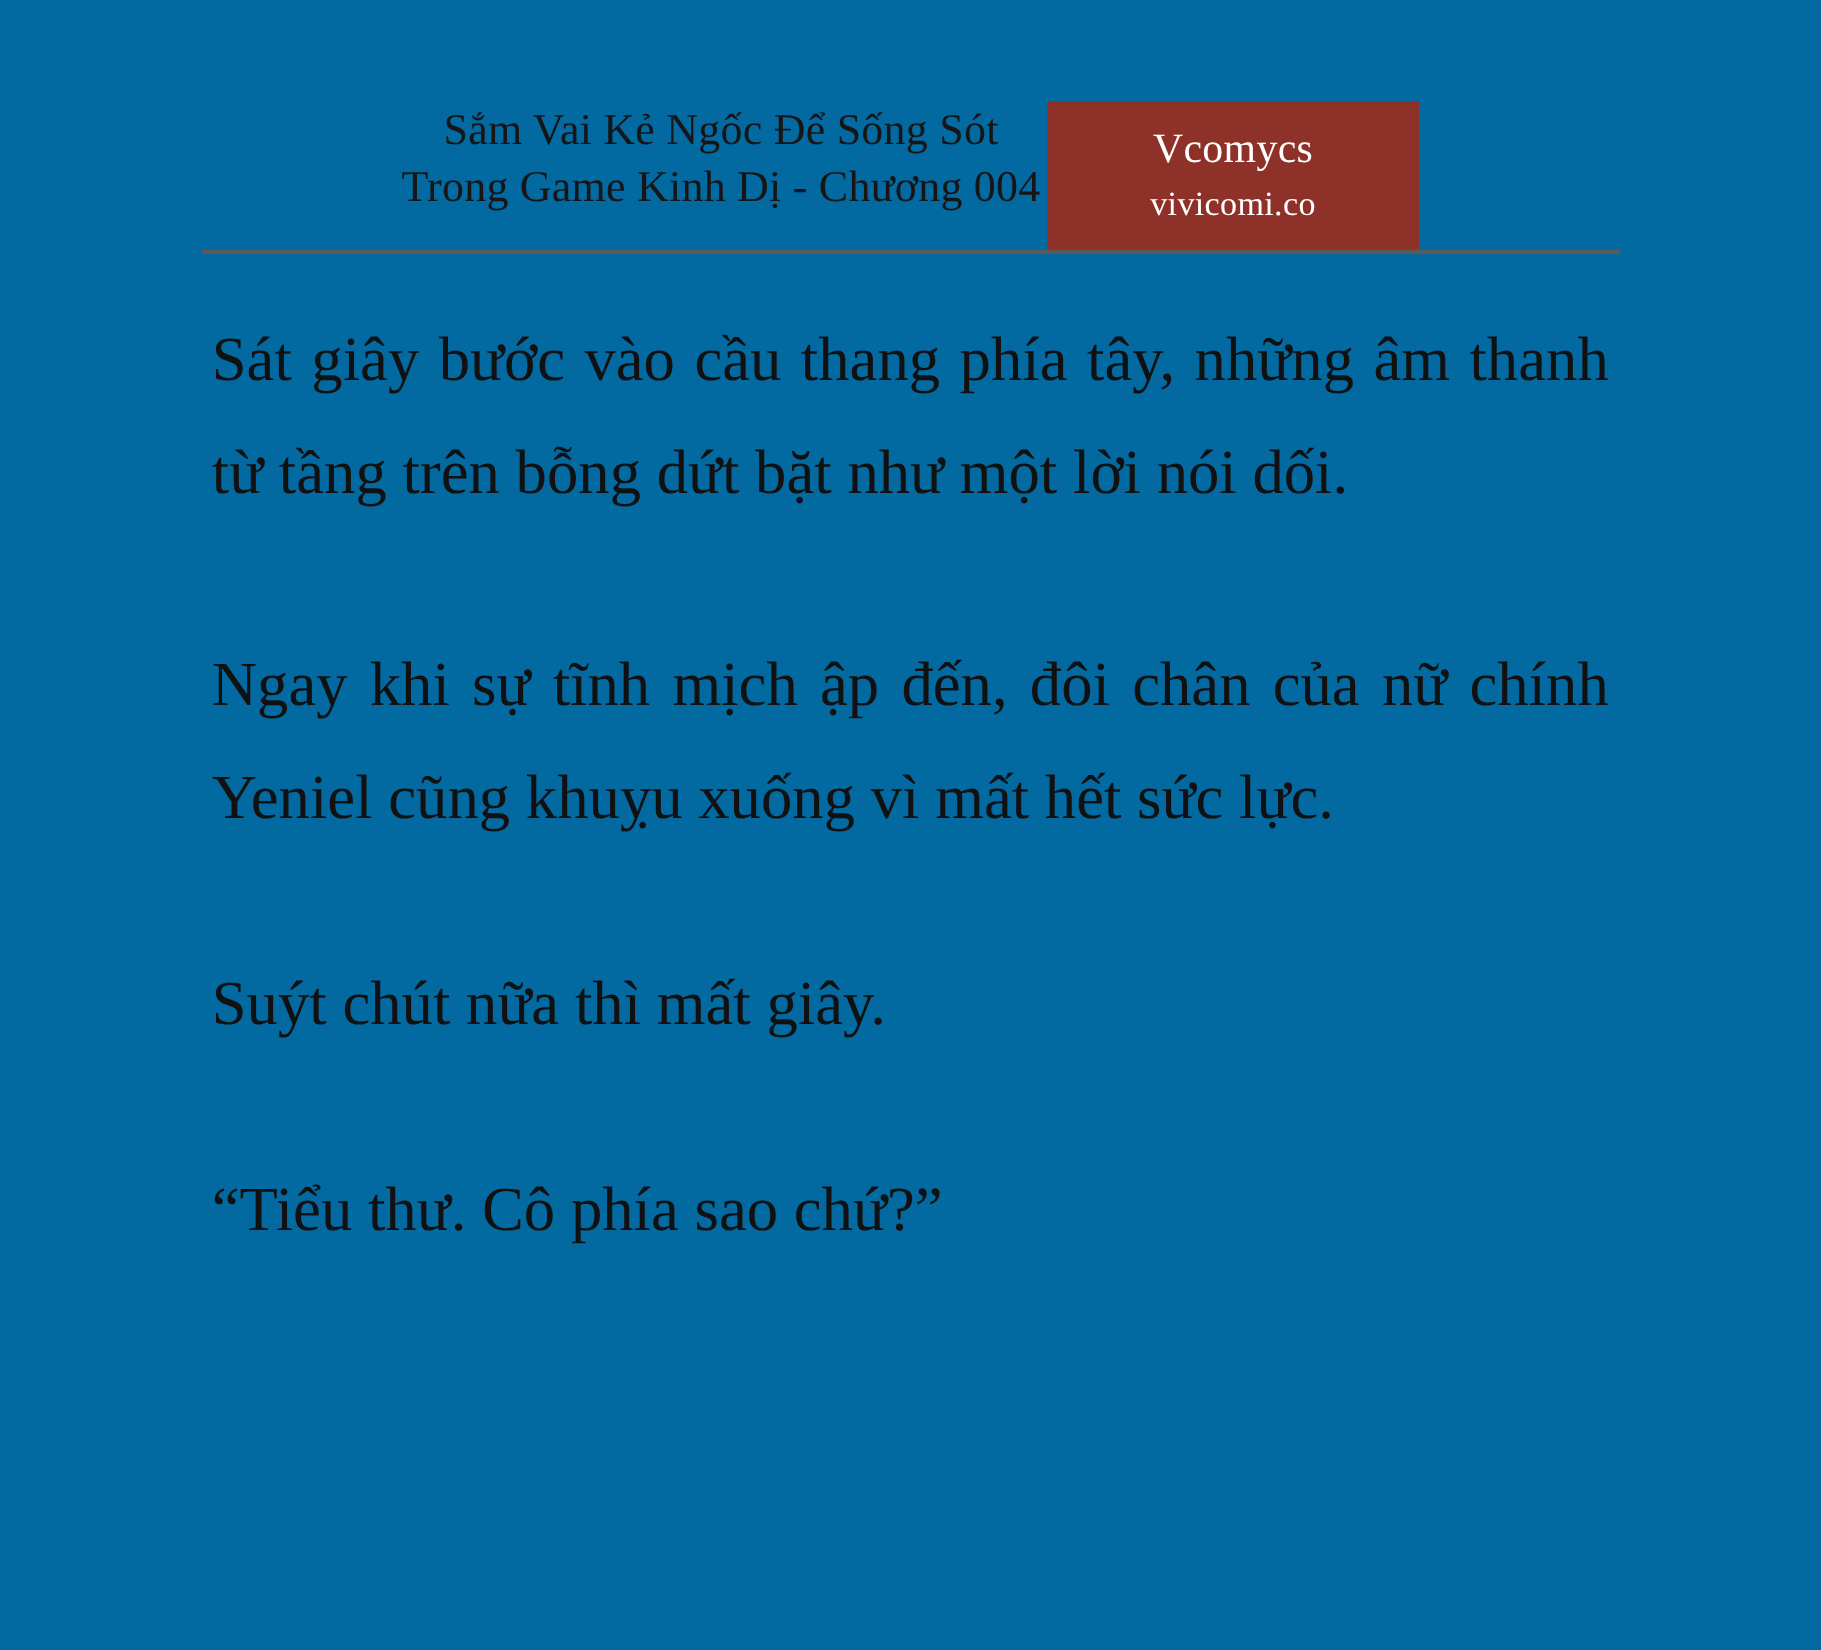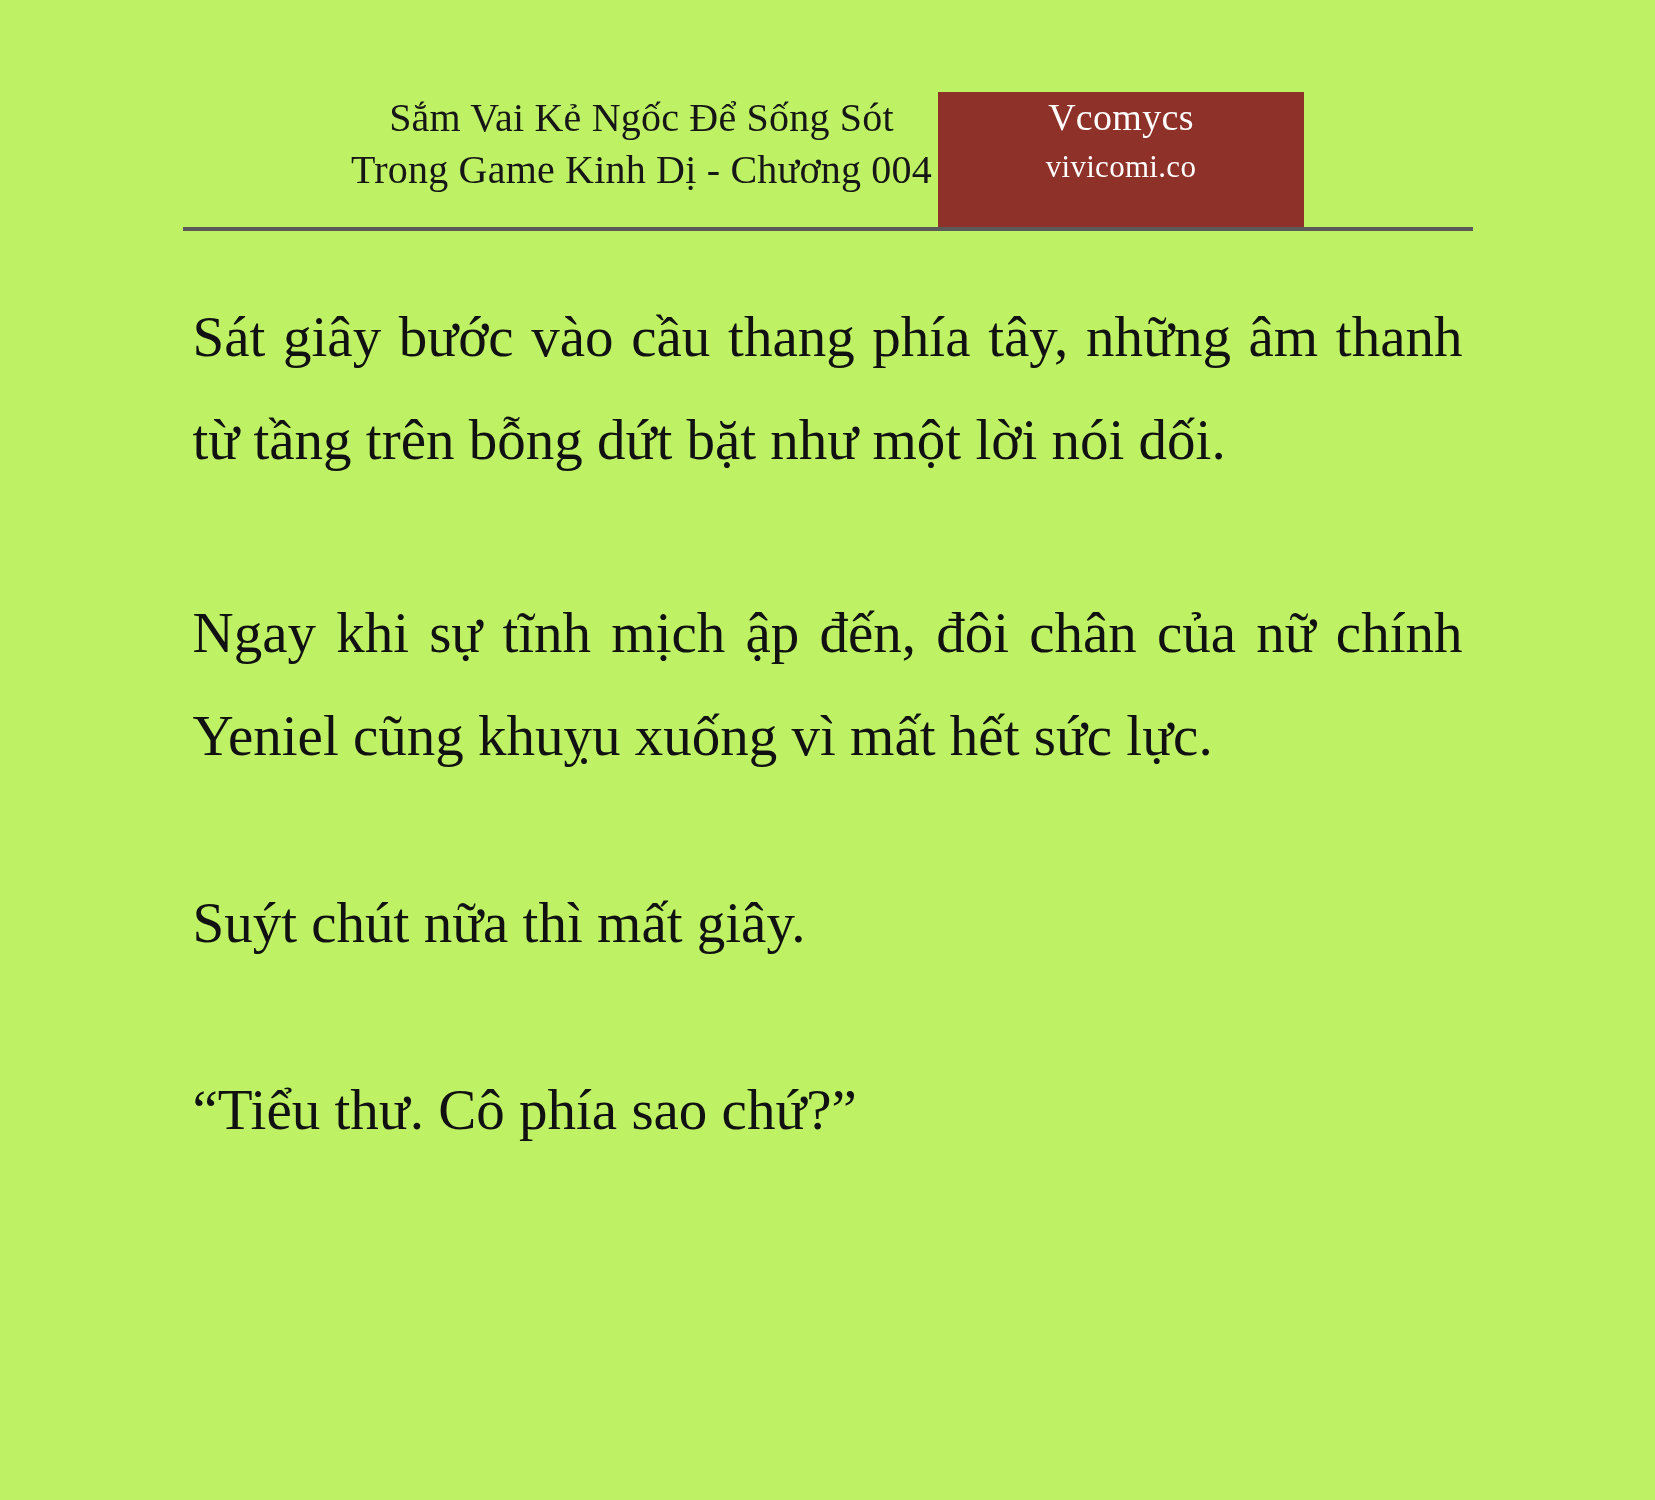--- a/index.html
+++ b/index.html
@@ -12,21 +12,21 @@
     height: 1500px;
     font-family: "Liberation Serif", "DejaVu Serif", serif;
     color: #111111;
     overflow: hidden;
   }
 
   .page {
     position: relative;
     width: 1655px;
     height: 1500px;
-    background: #bef264;
+    background: #0369a1;
     box-sizing: border-box;
   }
 
   
   .header {
     position: relative;
     margin: 0 auto;
     width: 1290px;
     padding-top: 92px;
     display: flex;
@@ -43,26 +43,26 @@
     white-space: pre-line;
     padding-right: 6px;
     flex: 0 0 auto;
     max-width: 880px;
   }
 
   .brand-badge {
     flex: 0 0 auto;
     background: #8e3128;
     color: #ffffff;
-    width: 366px;
+    width: 338px;
     height: 135px;
     display: flex;
     flex-direction: column;
     align-items: center;
-    justify-content: flex-start;
+    justify-content: center;
     line-height: 50px;
   }
   .brand-badge .brand-name {
     font-size: 38px;
     letter-spacing: 0.3px;
   }
   .brand-badge .brand-url {
     font-size: 31px;
     letter-spacing: 0.3px;
   }
@@ -71,21 +71,21 @@
     position: absolute;
     left: 183px;
     top: 227px;
     width: 1290px;
     height: 4px;
     background: #5a5a5a;
   }
 
   
   .content {
-    margin: 12px auto;
+    margin: 2px auto;
     width: 1290px;
     padding-top: 46px;
     box-sizing: border-box;
   }
 
   .para {
     font-size: 57px;
     line-height: 103px;
     text-align: justify;
     text-justify: inter-word;

